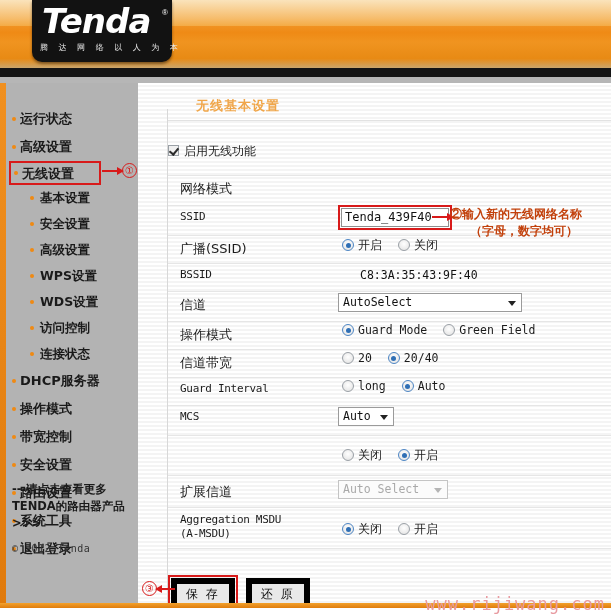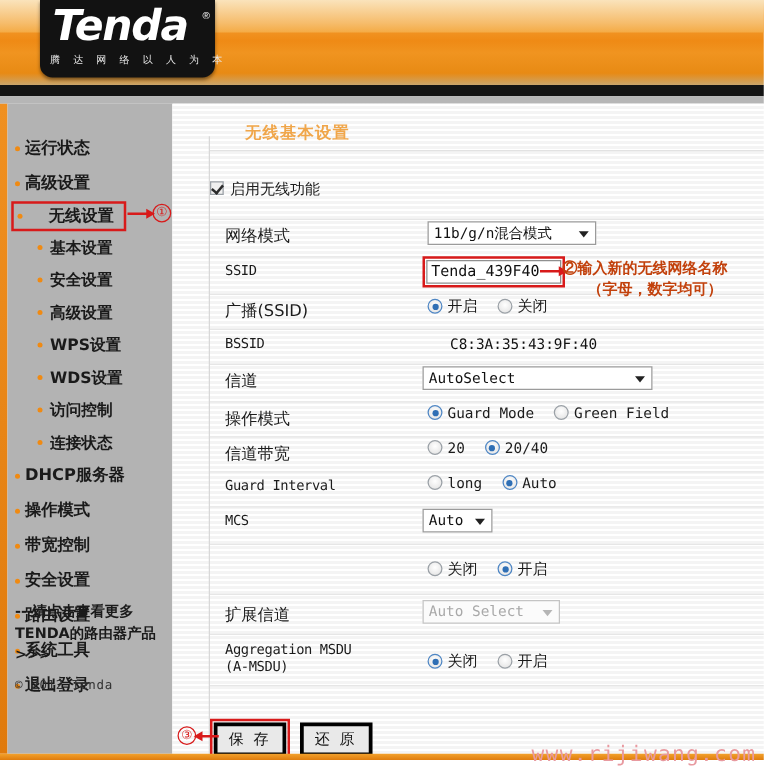--- a/index.html
+++ b/index.html
@@ -82,21 +82,21 @@
   .bullet{
     position:absolute;top:50%;margin-top:-2px;width:4px;height:4px;
     background:#f08a12;border-radius:50%;
   }
   .nav-item.lvl1 .bullet{left:6px;}
   .nav-item.lvl2 .bullet{left:24px;}
   .nav-item.highlighted{
     margin-left:3px;width:92px;
     border:2px solid #d81a1a;
     height:24px;line-height:22px;
-    padding-left:28px;box-sizing:border-box;
+    padding-left:11px;box-sizing:border-box;
   }
   .nav-item.highlighted .bullet{left:3px;}
 
   .promo{
     position:absolute;left:6px;top:398px;width:126px;
     font-family:"DejaVu Sans","Liberation Sans",sans-serif;
     font-weight:bold;font-size:11.5px;color:#1a1a1a;line-height:17px;
   }
   .copyright{
     position:absolute;left:6px;top:460px;
@@ -204,21 +204,21 @@
   }
   .bssid-val{
     font-family:"DejaVu Sans Mono","Liberation Mono",monospace;
     font-size:11.5px;color:#111;
   }
 
   
   .btnbar{position:absolute;left:168px;top:575px;}
   .btn{
     display:inline-block;box-sizing:border-box;
-    border:3px solid #000000;background:#e9e9e9;
+    border:6px solid #000000;background:#e9e9e9;
     font-family:"DejaVu Sans","Liberation Sans",sans-serif;
     font-size:12px;color:#111;padding:2px 9px;letter-spacing:2px;
   }
   .btn-wrap-red{display:inline-block;border:2px solid #d81a1a;padding:1px;}
 
   
   .anno-num{
     position:absolute;width:15px;height:15px;border:1.5px solid #d81a1a;
     border-radius:50%;color:#d81a1a;font-size:10px;line-height:13px;
     text-align:center;font-family:"DejaVu Sans","Liberation Sans",sans-serif;
@@ -296,23 +296,20 @@
 
     <div class="cbx-row">
       <span class="cbx"></span><span class="cbx-lbl">启用无线功能</span>
     </div>
 
     <div class="form" style="top:92px;">
 
       <div class="row" style="height:30px;">
         <div class="rowline" style="top:0;"></div>
         <span class="lbl">网络模式</span>
-        <span class="fld">
-          <span class="sel" style="width:135px;"><span>11b/g/n混合模式</span><i class="arw"></i></span>
-        </span>
       </div>
 
       <div class="row" style="height:30px;">
         <div class="rowline" style="top:0;"></div>
         <span class="lbl mono">SSID</span>
         <span class="fld" style="left:170px;top:0px;">
           <span class="redbox"><span class="txt" style="width:108px;">Tenda_439F40</span></span>
         </span>
       </div>
 

